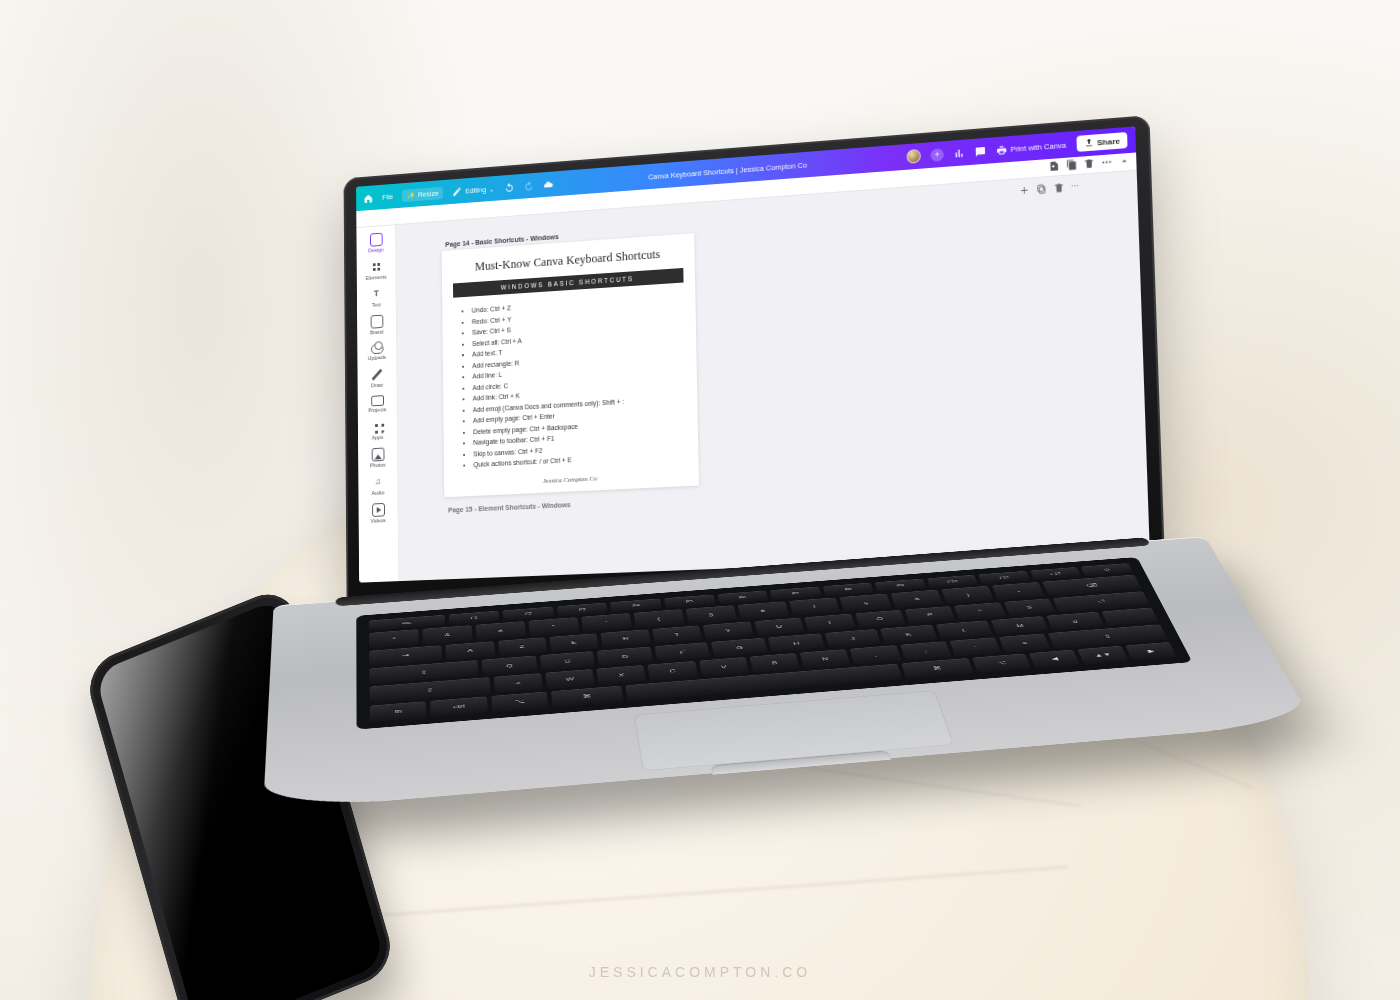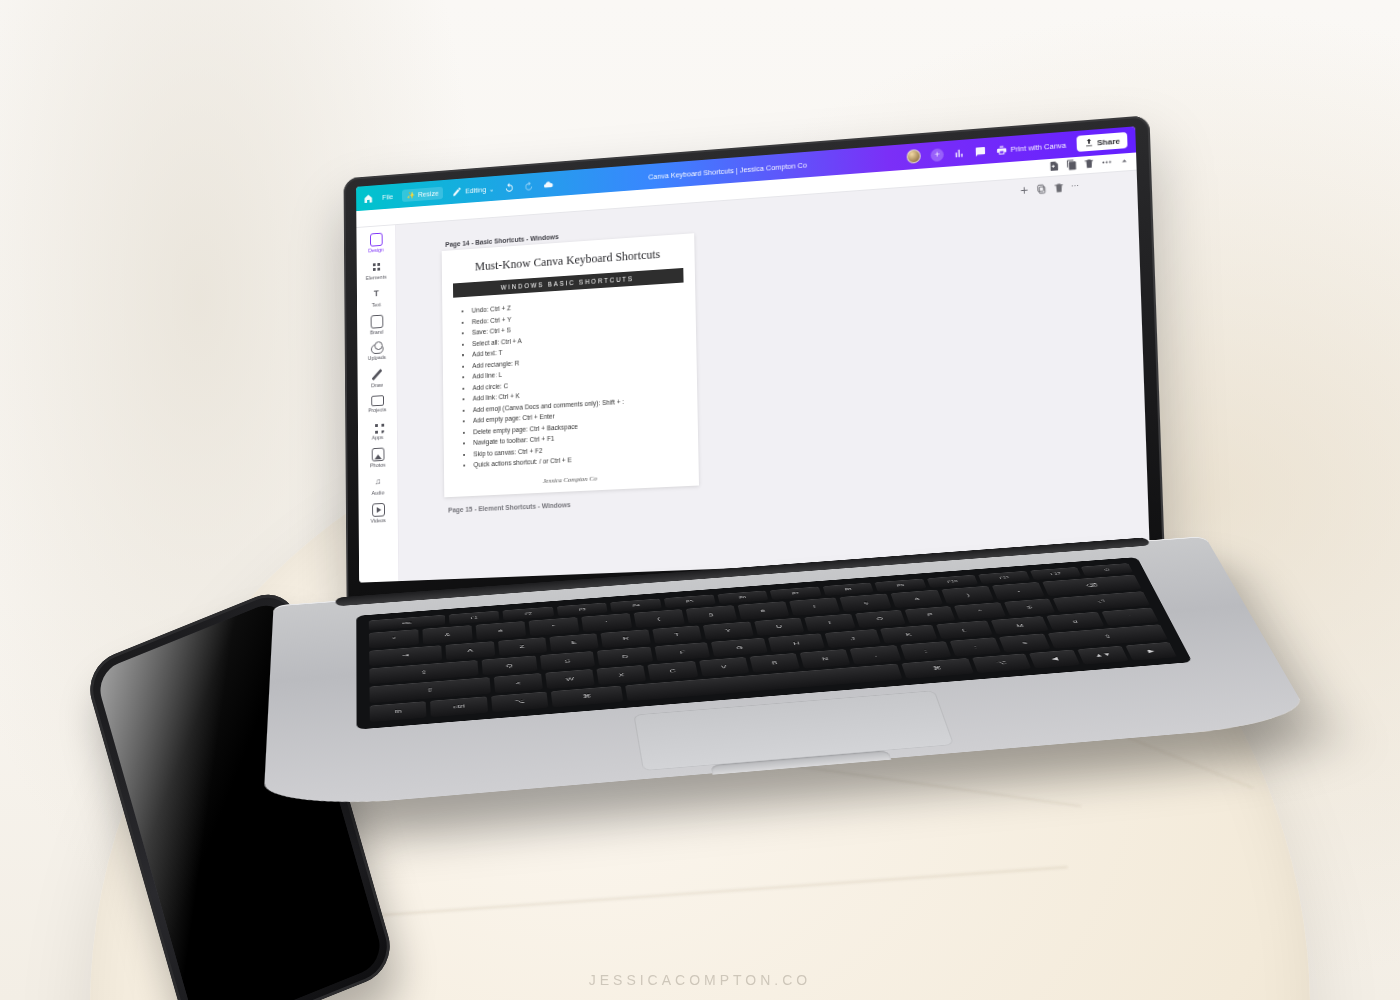--- a/index.html
+++ b/index.html
@@ -8,21 +8,21 @@
 
   
   .scene {
     position: absolute; inset: 0;
     background:
       radial-gradient(900px 700px at 1200px 500px, rgba(224,210,184,0.55), rgba(255,255,255,0) 70%),
       radial-gradient(400px 900px at 200px 300px, rgba(228,222,210,0.7), rgba(255,255,255,0) 70%),
       linear-gradient(180deg, #faf8f5 0%, #f8f5f0 60%, #f3eee5 100%);
   }
   .watermark {
-    position: absolute; width: 100%; bottom: 12px; text-align: center;
+    position: absolute; width: 100%; bottom: 20px; text-align: center;
     letter-spacing: 4px; font-size: 14px; color: rgba(130,120,105,0.35);
     font-weight: 500;
   }
 
   
   .table {
     position: absolute;
     width: 1220px; height: 1220px; border-radius: 50%;
     left: 90px; top: 400px;
     background:

